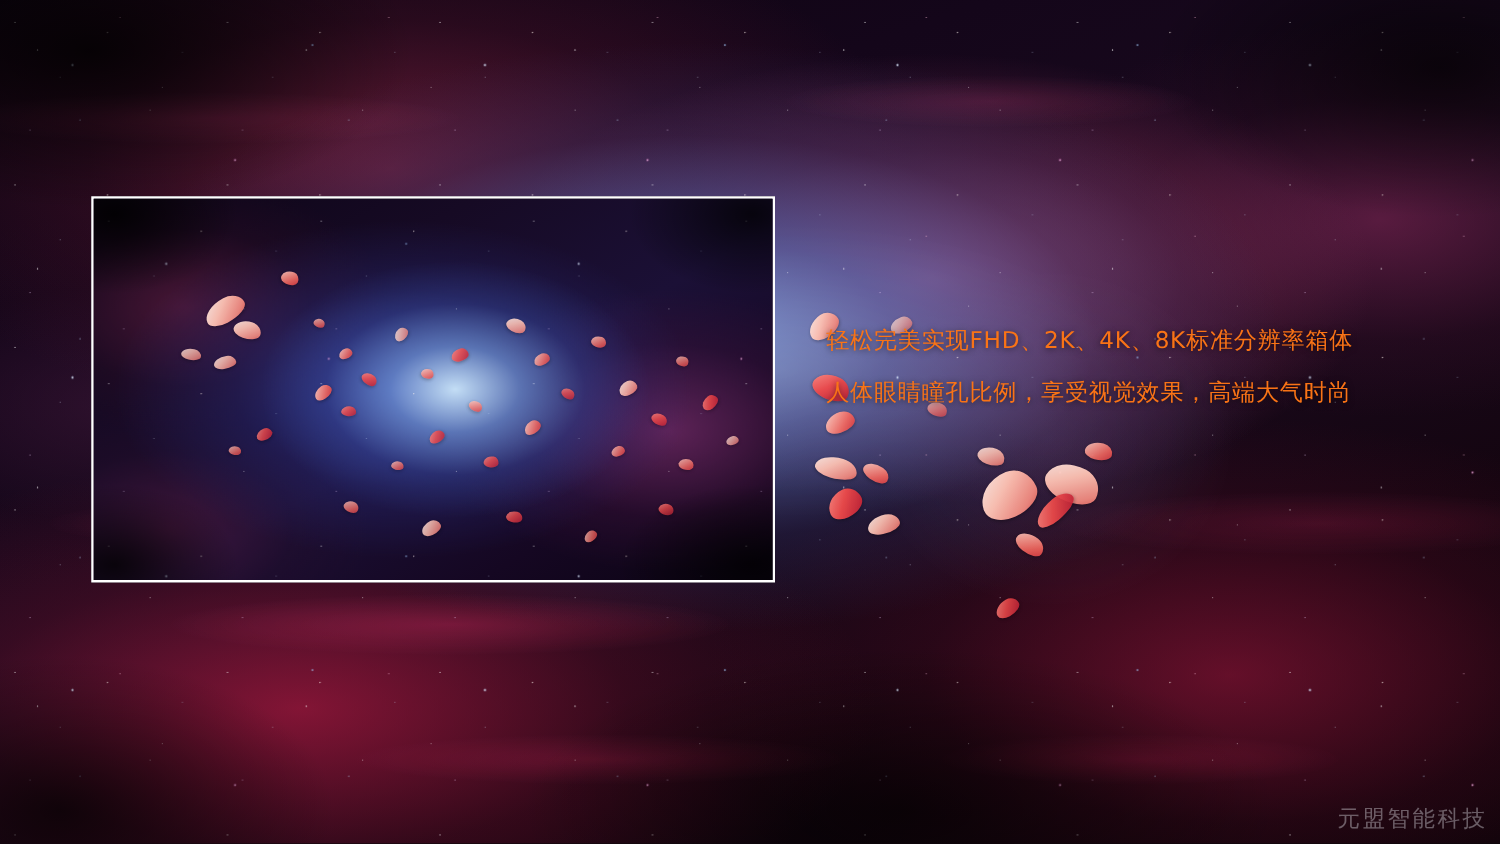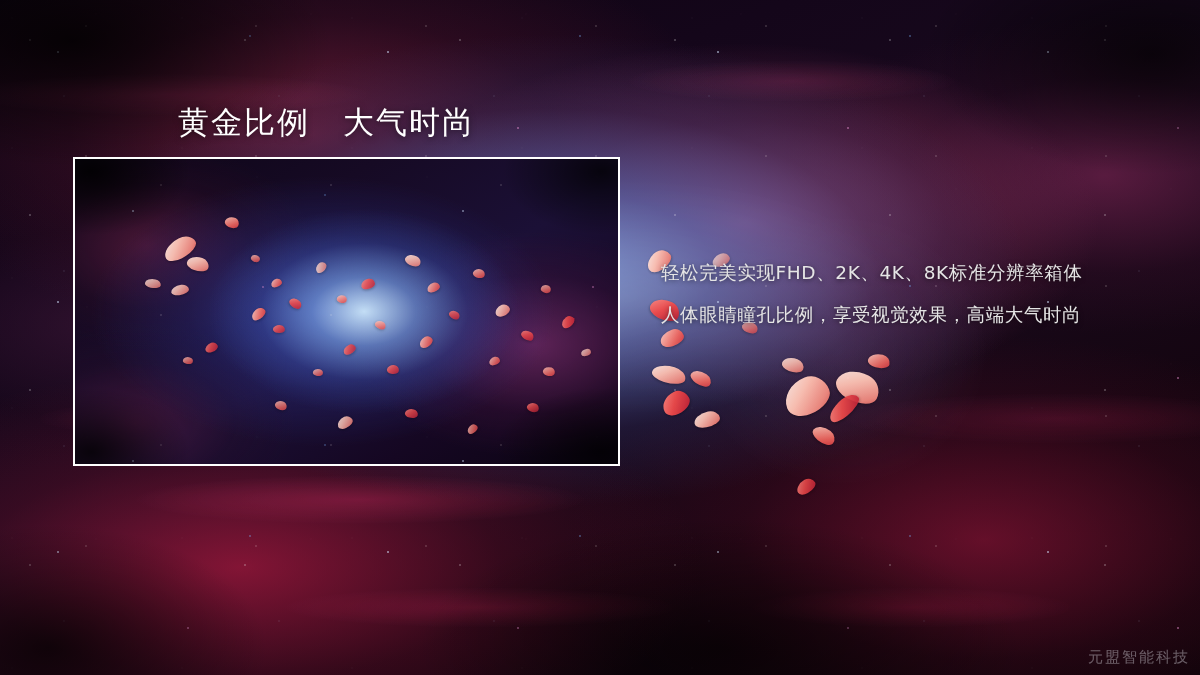--- a/index.html
+++ b/index.html
@@ -132,28 +132,28 @@
     border-radius:60% 40% 58% 42% / 62% 56% 44% 38%;
     background:linear-gradient(135deg,#ffd9d0 0%,#ff9f92 32%,#f4685f 64%,#d8353c 100%);
     box-shadow:0 1px 3px rgba(0,0,0,.35);
   }
   .petal.pale i{ background:linear-gradient(140deg,#ffeee8 0%,#ffc3b4 40%,#f08a80 78%,#d9564f 100%); }
   .petal.deep i{ background:linear-gradient(130deg,#ff8f86 0%,#ef4a4a 46%,#b91b32 100%); }
 
   
   .copy{ position:absolute; left:661px; top:252px; width:510px; }
   .copy p{
-    color:#e5e5e5; font-size:18.5px; line-height:42px; letter-spacing:.6px;
+    color:#f97316; font-size:18.5px; line-height:42px; letter-spacing:.6px;
     text-shadow:0 1px 5px rgba(0,0,0,.6); white-space:nowrap;
   }
 
   
   .watermark{
     position:absolute; right:10px; bottom:8px;
-    font-size:15px; letter-spacing:2px;
+    font-size:18px; letter-spacing:2px;
     color:rgba(226,226,232,0.40);
   }
 </style>
 </head>
 <body>
 
 <div class="slide">
 
   <div class="neb neb-base"></div>
   <div class="neb neb-fil"></div>
@@ -207,21 +207,20 @@
         <i></i>
       </div>
       <div class="petal pale" style="left: 712px; top: 254px; width: 18px; height: 12px; opacity: 0.7; transform: rotate(-20deg);">
         <i></i>
       </div>
       <div class="petal" style="left: 742px; top: 322px; width: 16px; height: 11px; opacity: 0.72; transform: rotate(24deg);">
         <i></i>
       </div>
     </div>
 
-  <h1 class="title">黄金比例　大气时尚</h1>
 
   <div class="frame">
     <div class="frame-inner">
       <div class="fi-neb"></div>
       <div class="stars-a" style="opacity:.85"></div>
       <div class="stars-c" style="opacity:.8"></div>
       <div id="inner-petals">
           <div class="petal pale" style="left: 88px; top: 80px; width: 34px; height: 19px; opacity: 0.95; transform: rotate(-28deg);">
             <i></i>
           </div>

